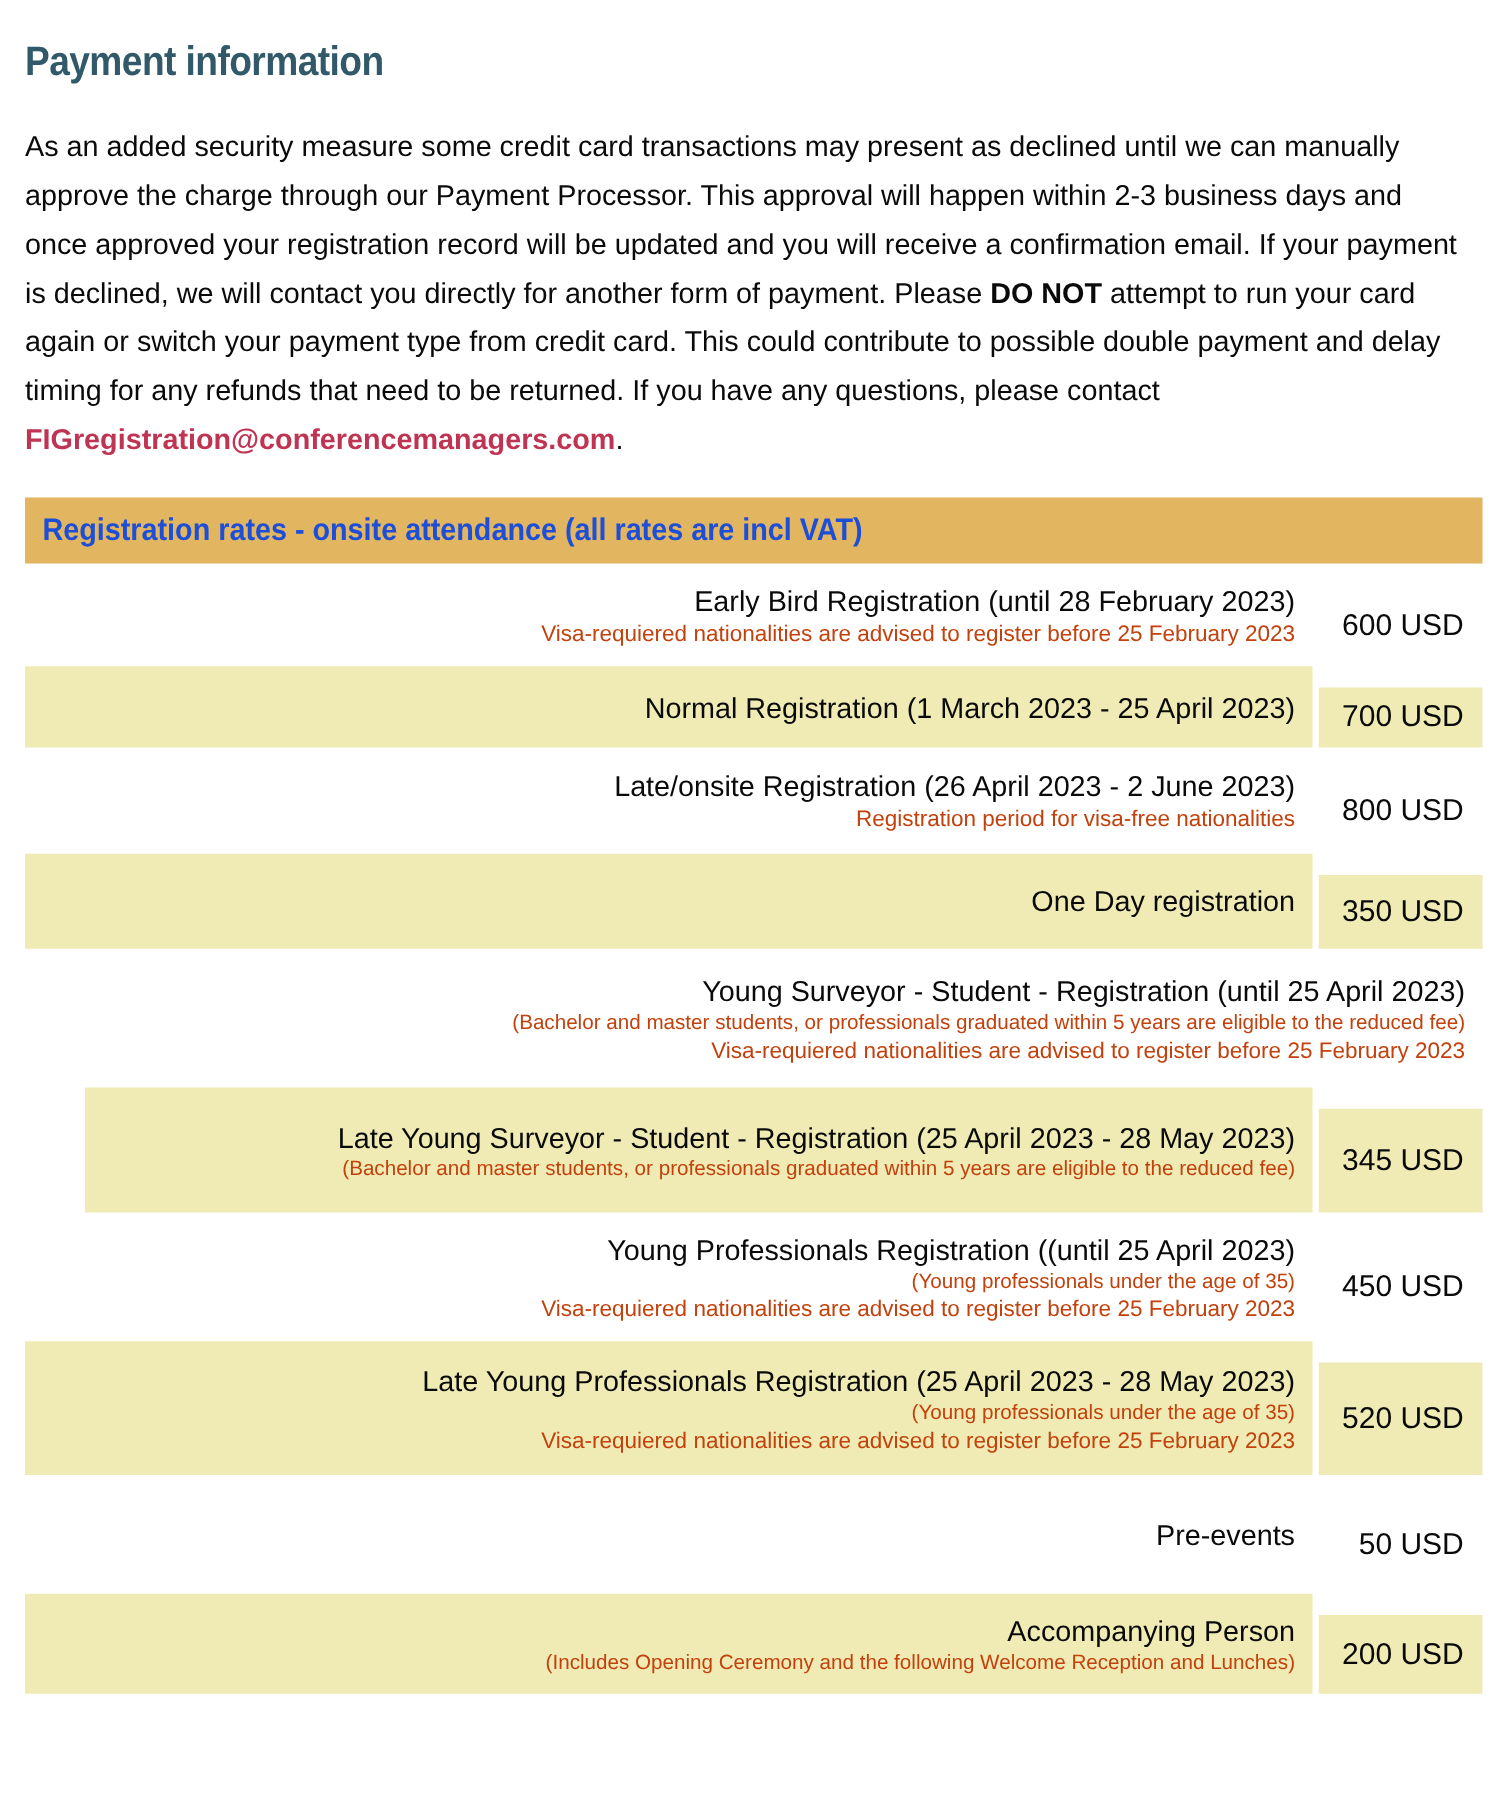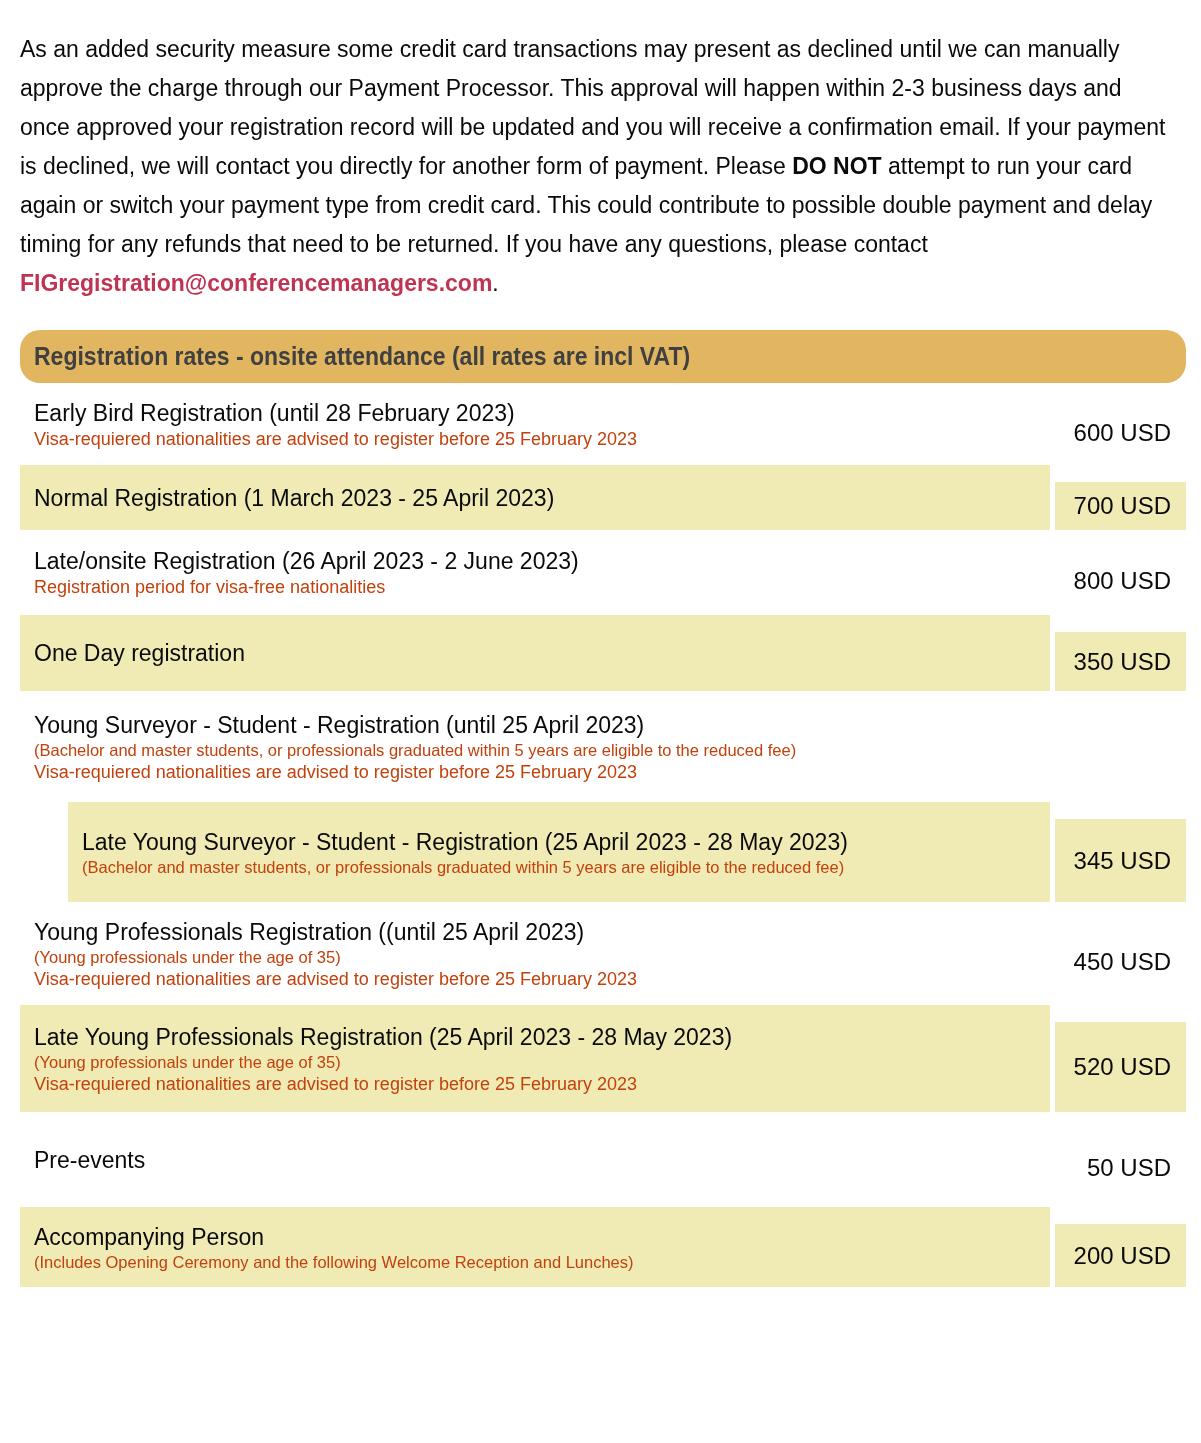--- a/index.html
+++ b/index.html
@@ -46,40 +46,40 @@
   .rates-table {
     margin-top: 27px;
     width: 1166px;
   }
   .table-header {
     background: var(--table-header-bg, #E2B660);
     height: 53px;
     display: flex;
     align-items: center;
     padding-left: 14px;
-    color: #404040;
+    color: #1d4ed8;
     font-size: 25px;
     font-weight: bold;
-    border-radius: 20px;
   }
   .table-header .condensed {
     display: inline-block;
     transform: scaleX(0.92);
     transform-origin: 0 50%;
     white-space: nowrap;
   }
   .rate-row { display: flex; background: #ffffff; }
   .rate-row .cell { background: transparent; }
   .rate-row.shaded .cell { background: var(--row-shaded-bg, #F0EBB4); }
   .label-cell {
     flex: 1;
     display: flex;
     flex-direction: column;
     justify-content: center;
     padding: 10px 14px;
+    text-align: right;
   }
   .price-cell {
     width: 131px;
     margin-left: 5px;
     display: flex;
     align-items: center;
     justify-content: flex-end;
     padding-right: 15px;
     font-size: 24px;
     color: #0a0a0a;
@@ -87,20 +87,21 @@
   }
   .rate-title { font-size: 23px; line-height: 30px; color: #0a0a0a; }
   .rate-note  { font-size: 18px; line-height: 23px; color: #c2410c; }
   .rate-note.small { font-size: 16.5px; line-height: 21px; }
 </style>
 </head>
 <body>
 
 <div class="page">
 
+  <h1 class="page-title"><span class="condensed">Payment information</span></h1>
 
   <p class="intro"><span>As an added security measure some credit card transactions may present as declined until we can manually approve the charge through our Payment Processor. This approval will happen within 2-3 business days and once approved your registration record will be updated and you will receive a confirmation email. If your payment is declined, we will contact you directly for another form of payment. Please </span><strong>DO NOT</strong><span> attempt to run your card again or switch your payment type from credit card. This could contribute to possible double payment and delay timing for any refunds that need to be returned. If you have any questions, please contact </span><a class="email-link" href="#">FIGregistration@conferencemanagers.com</a><span>.</span></p>
 
   <div class="rates-table">
     <div class="table-header">
       <span class="condensed">Registration rates - onsite attendance (all rates are incl VAT)</span>
     </div>
     <div id="rows-container">
         <div class="rate-row" style="min-height: 82px;">
           <div class="cell label-cell">

